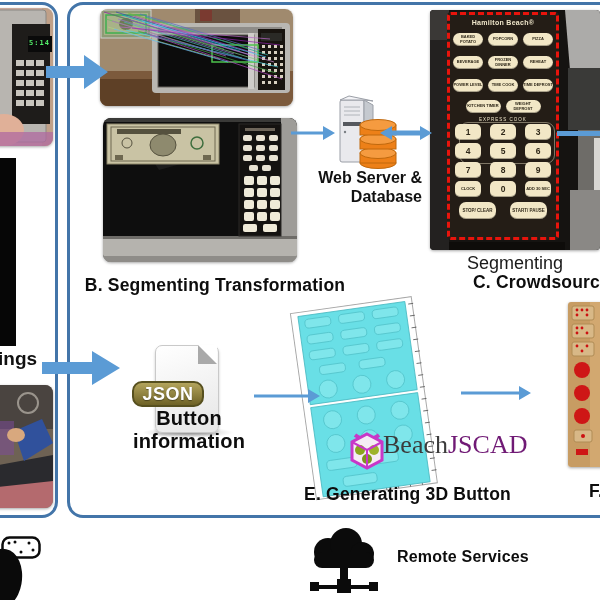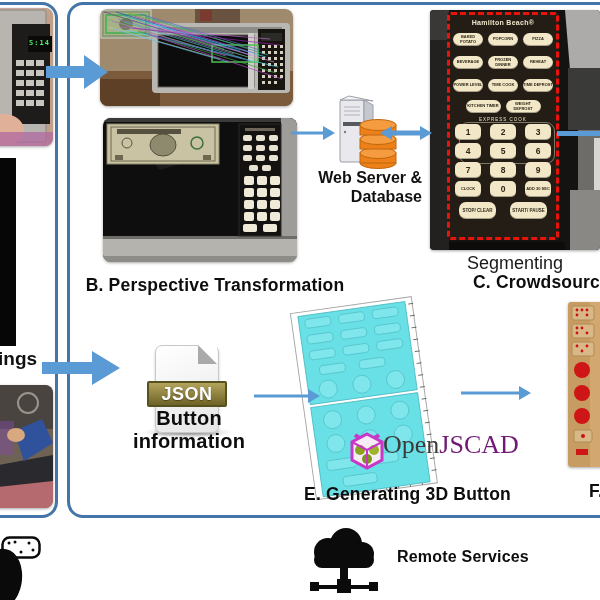--- a/index.html
+++ b/index.html
@@ -56,21 +56,21 @@
   
   .json-page{
     left:155px;top:345px;width:62px;height:86px;background:linear-gradient(160deg,#ffffff,#e6e6e6);
     border:1px solid #c9c9c9;border-radius:7px;z-index:2;box-shadow:0 2px 3px rgba(0,0,0,.2);
   }
   .json-fold{
     left:198px;top:345px;width:0;height:0;z-index:3;
     border-left:19px solid #a9a9a9;border-top:19px solid #ffffff;
   }
   .json-badge{
-    left:147px;top:381px;width:80px;height:26px;border-radius:2px;z-index:4;
+    left:132px;top:381px;width:72px;height:26px;border-radius:10px;z-index:4;
     background:linear-gradient(#b3a45c,#6e6226);border:2px solid #57501f;box-sizing:border-box;
     color:#fff;font-weight:bold;font-size:18px;display:flex;align-items:center;justify-content:center;
     text-shadow:0 1px 1px rgba(0,0,0,.4);letter-spacing:.5px;
   }
   .json-shadow{left:142px;top:427px;width:92px;height:11px;z-index:1;
     background:radial-gradient(ellipse at center,rgba(0,0,0,.30),rgba(0,0,0,0) 70%);}
   
   .model{left:302px;top:303px;width:126px;height:192px;transform:rotate(-8deg);z-index:2;}
   .jscad-text{left:383px;top:430px;font-family:"Liberation Serif","DejaVu Serif",serif;font-size:26px;z-index:5;}
   .jscad-open{color:#3b3b3b;}
@@ -260,21 +260,21 @@
       <rect x="14" y="11" width="64" height="5" fill="#55513E"></rect>
       <ellipse cx="60" cy="27" rx="13" ry="11" fill="#8E8A6E" stroke="#55513E"></ellipse>
       <circle cx="94" cy="25" r="6" fill="none" stroke="#3E6E3E" stroke-width="1.5"></circle>
       <circle cx="24" cy="25" r="5" fill="none" stroke="#55513E"></circle>
       <rect x="12" y="37" width="8" height="5" fill="#6E6850"></rect>
       <rect x="100" y="37" width="8" height="5" fill="#6E6850"></rect>
     </g>
   </svg>
 </div>
 
-<div class="abs h-title center" style="left:80px;top:275px;width:270px;">B. Perspective Transformation</div>
+<div class="abs h-title center" style="left:80px;top:275px;width:270px;">B. Segmenting Transformation</div>
 
 <svg class="abs arrow" style="left:291px;top:125px;" width="44" height="16">
   <polygon points="0,6.5 32,6.5 32,1 44,8 32,15 32,9.5 0,9.5" fill="#5B9BD5"></polygon>
 </svg>
 
 <svg class="abs" style="left:330px;top:92px;z-index:3;" width="72" height="80">
   <rect x="10" y="8" width="24" height="62" rx="2" fill="#E9E9ED" stroke="#9A9EA6"></rect>
   <polygon points="34,8 43,13 43,65 34,70" fill="#C5C9CF" stroke="#9A9EA6"></polygon>
   <polygon points="10,8 19,4 43,9 34,8" fill="#F4F4F7" stroke="#9A9EA6"></polygon>
   <line x1="14" y1="15" x2="30" y2="15" stroke="#B0B4BA"></line>
@@ -439,21 +439,21 @@
 
 <svg class="abs" style="left:348px;top:428px;z-index:5;" width="38" height="42">
   <path d="M7,7 Q19,16 31,7" fill="none" stroke="#C837C8" stroke-width="4"></path>
   <polygon points="19,6 34,14 34,32 19,40 4,32 4,14" fill="#F5ECF5" stroke="#C837C8" stroke-width="3"></polygon>
   <circle cx="12" cy="22" r="5" fill="#8BA41E"></circle>
   <circle cx="26" cy="22" r="5" fill="#9DB32A"></circle>
   <circle cx="19" cy="31" r="5" fill="#7E951C"></circle>
   <polyline points="4,14 19,22 34,14" fill="none" stroke="#C837C8" stroke-width="2"></polyline>
   <line x1="19" y1="22" x2="19" y2="40" stroke="#C837C8" stroke-width="2"></line>
 </svg>
-<div class="abs jscad-text"><span class="jscad-open">Open</span><span class="jscad-mag">JSCAD</span></div>
+<div class="abs jscad-text"><span class="jscad-open">Beach</span><span class="jscad-mag">JSCAD</span></div>
 
 <div class="abs h-title center" style="left:295px;top:484px;width:225px;">E. Generating 3D Button</div>
 
 <svg class="abs arrow" style="left:461px;top:385px;" width="70" height="16">
   <polygon points="0,6.5 58,6.5 58,1 70,8 58,15 58,9.5 0,9.5" fill="#5B9BD5"></polygon>
 </svg>
 
 <div class="abs photo" style="left:568px;top:302px;width:60px;height:165px;border-radius:3px;">
   <svg width="60" height="165">
     <rect x="0" y="0" width="60" height="165" fill="#C79C63"></rect>

